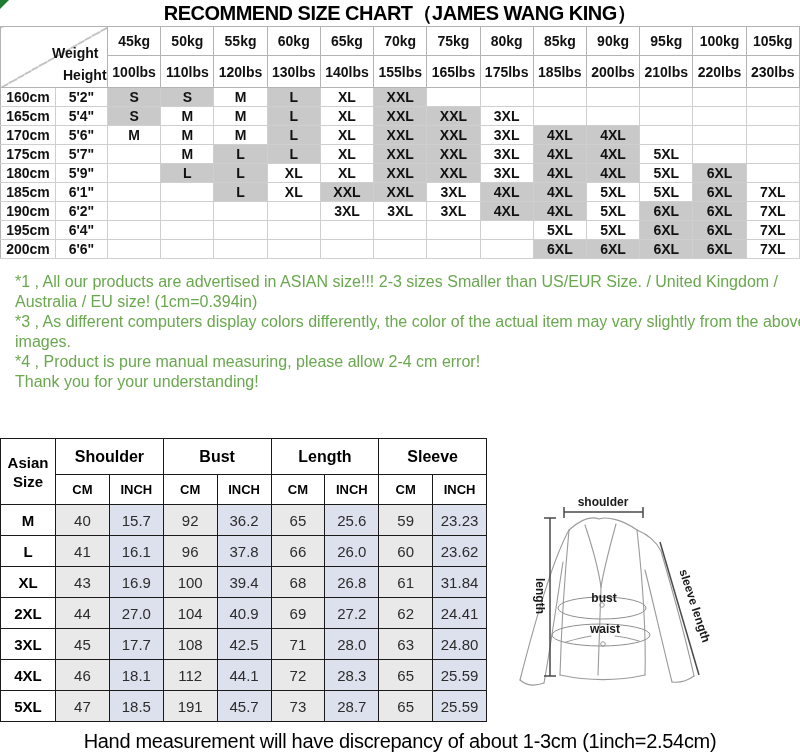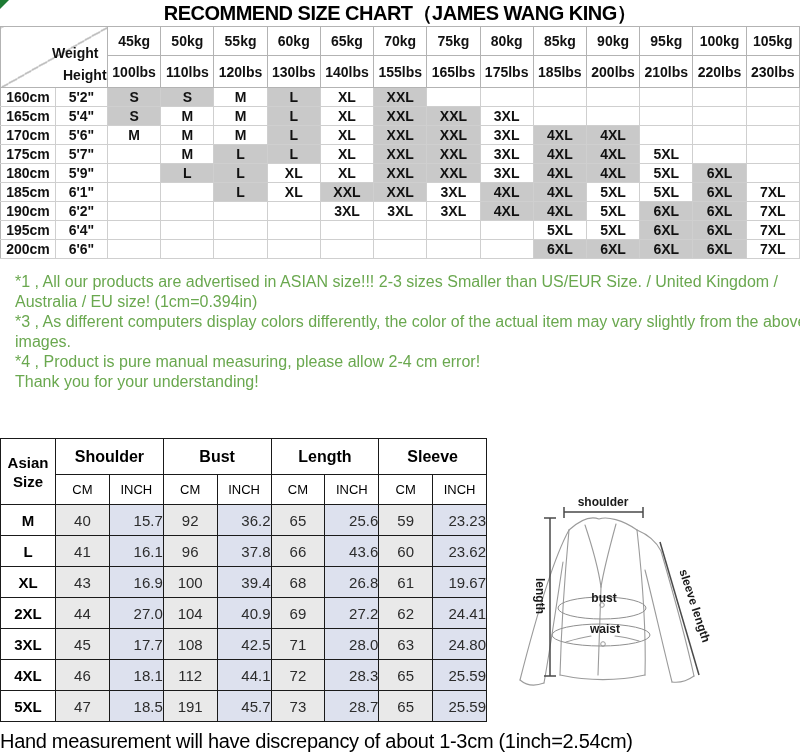--- a/index.html
+++ b/index.html
@@ -32,35 +32,35 @@
   #notes{position:absolute;top:272px;left:15px;width:794px;color:#6aa84f;
          font-size:16px;line-height:20px;font-weight:400;}
   #notes p{margin:0;}
 
   
   #measure-table{position:absolute;top:438px;left:0;width:487px;border-collapse:collapse;table-layout:fixed;background:#fff;}
   #measure-table th,#measure-table td{border:1px solid #1a1a1a;padding:0;text-align:center;
       overflow:hidden;white-space:nowrap;background:#fff;}
   #measure-table .asian{font-size:15px;font-weight:bold;line-height:19px;margin-left:36px;}
   #measure-table .grp{height:35px;font-size:16px;font-weight:bold;}
-  #measure-table .unit{height:29px;font-size:13px;font-weight:normal;}
+  #measure-table .unit{height:29px;font-size:13px;font-weight:bold;}
   #measure-table .mlabel{height:30px;font-size:15px;font-weight:bold;}
   #measure-table .cm{background:#e9e9e9;font-size:15px;color:#2c2c2c;margin-top:48px;}
-  #measure-table .inch{background:#dde1ee;font-size:15px;color:#2c2c2c;text-align:right;}
+  #measure-table .inch{background:#dde1ee;font-size:15px;color:#2c2c2c;}
 
   
   #jacket{position:absolute;left:488px;top:434px;}
   #jacket .outline{fill:none;stroke:#9b9b9b;stroke-width:1.1;stroke-linecap:round;}
   #jacket .girth{fill:none;stroke:#8f8f8f;stroke-width:1;}
   #jacket .measure{fill:none;stroke:#4a4a4a;stroke-width:1.5;stroke-linecap:butt;}
   #jacket text{fill:#1a1a1a;font-family:"Liberation Sans",sans-serif;font-size:12px;font-weight:bold;}
   #jacket .btn{fill:none;stroke:#9b9b9b;stroke-width:1;}
 
   
-  .footer{position:absolute;top:728px;left:0;width:800px;height:27px;line-height:27px;
+  .footer{position:absolute;top:728px;left:0;width:800px;height:27px;line-height:27px;text-align:center;
           font-size:20px;font-weight:400;letter-spacing:-0.3px;white-space:nowrap;}
 </style>
 </head>
 <body>
 
 <div id="wrap">
 
   <div class="wedge" style="left:0;top:0;"></div>
   <div class="wedge" style="left:0;top:26px;"></div>
   <div class="wedge" style="left:0;top:634px;"></div>
@@ -307,34 +307,34 @@
           <td class="cm">59</td>
           <td class="inch">23.23</td>
         </tr>
         <tr>
           <th class="mlabel">L</th>
           <td class="cm">41</td>
           <td class="inch">16.1</td>
           <td class="cm">96</td>
           <td class="inch">37.8</td>
           <td class="cm">66</td>
-          <td class="inch">43.6</td>
+          <td class="inch">26.0</td>
           <td class="cm">60</td>
           <td class="inch">23.62</td>
         </tr>
         <tr>
           <th class="mlabel">XL</th>
           <td class="cm">43</td>
           <td class="inch">16.9</td>
           <td class="cm">100</td>
           <td class="inch">39.4</td>
           <td class="cm">68</td>
           <td class="inch">26.8</td>
           <td class="cm">61</td>
-          <td class="inch">19.67</td>
+          <td class="inch">31.84</td>
         </tr>
         <tr>
           <th class="mlabel">2XL</th>
           <td class="cm">44</td>
           <td class="inch">27.0</td>
           <td class="cm">104</td>
           <td class="inch">40.9</td>
           <td class="cm">69</td>
           <td class="inch">27.2</td>
           <td class="cm">62</td>

